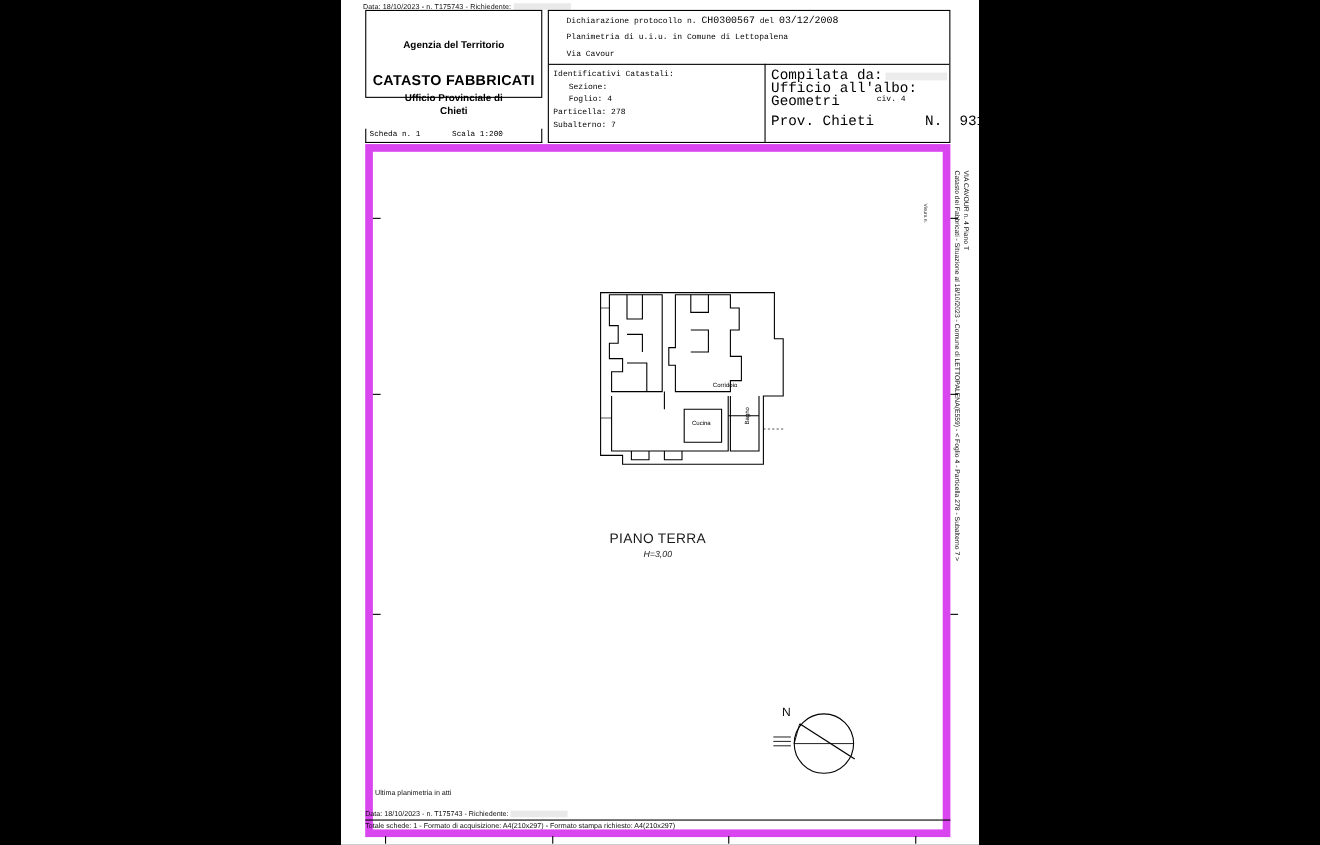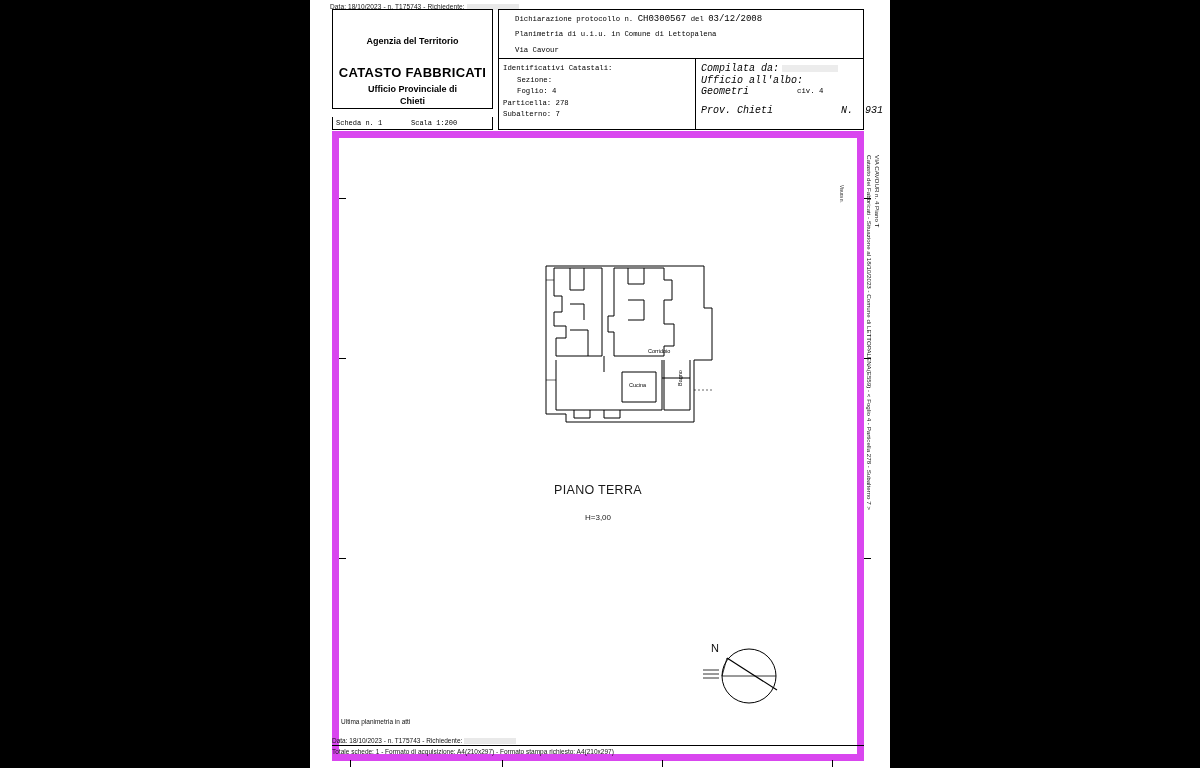--- a/index.html
+++ b/index.html
@@ -46,21 +46,21 @@
     left: 22px;
     top: 9px;
     width: 532px;
     height: 121px;
   }
   .hdr-left {
     position: absolute;
     left: 0;
     top: 0;
     width: 161px;
-    height: 100px;
+    height: 80px;
     border: 1px solid #000;
     box-sizing: border-box;
     text-align: center;
   }
   .hdr-left .l1 {
     margin-top: 26px;
     font-size: 9px;
     font-weight: bold;
     color: #000;
   }
@@ -141,23 +141,22 @@
     font-family: "Liberation Mono", monospace;
     font-size: 7.3px;
     line-height: 11.5px;
   }
   .idc .ind { padding-left: 14px; }
   .comp {
     position: absolute;
     left: 202px;
     top: 53px;
     font-family: "Liberation Mono", monospace;
-    font-size: 10px;
+    font-size: 13px;
     line-height: 11.5px;
-    font-style: italic;
   }
   .comp .redact {
     display: inline-block;
     width: 56px;
     height: 7px;
     background: #ececec;
     vertical-align: -1px;
     margin-left: 3px;
   }
   .comp .provrow { position: relative; margin-top: 7px; }
@@ -203,21 +202,21 @@
   }
 
   .piano {
     position: absolute;
     left: 0;
     right: 0;
     top: 345px;
     text-align: center;
   }
   .piano .t1 { font-size: 12.5px; letter-spacing: 0.3px; color: #1a1a1a; }
-  .piano .t2 { font-size: 8px; margin-top: 16px; color: #1a1a1a; }
+  .piano .t2 { font-size: 8px; margin-top: 2px; color: #1a1a1a; font-style: italic; }
 
   
   .compass {
     position: absolute;
     left: 360px;
     top: 500px;
     width: 110px;
     height: 70px;
   }
   .compass .nlab {

